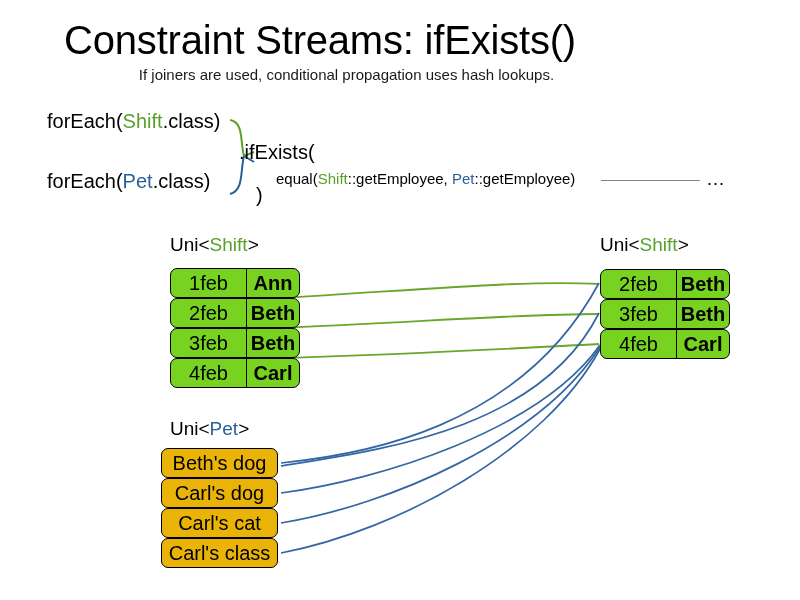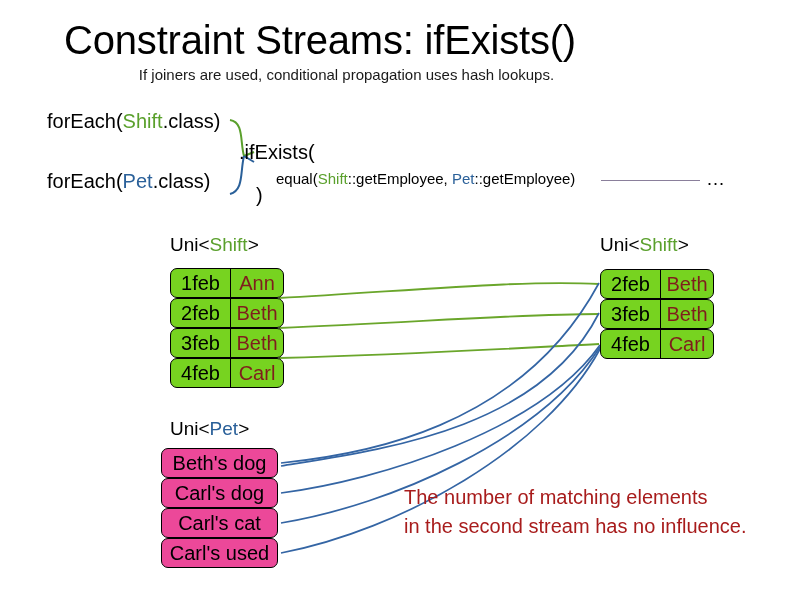--- a/index.html
+++ b/index.html
@@ -96,38 +96,39 @@
     box-sizing: border-box;
     border: 1.6px solid #000000;
     border-radius: 7px;
     height: 30px;
     margin-bottom: 0px;
   }
   .row.shift {
     background: #77d320;
   }
   .row.pet {
-    background: #ec4899;
+    background: #eab308;
   }
   .cell {
     display: flex;
     align-items: center;
     justify-content: center;
     box-sizing: border-box;
     font-size: 20px;
     line-height: 1;
   }
   .cell-date {
-    width: 60px;
+    width: 76px;
     color: #000000;
     border-right: 1.6px solid #000000;
   }
   .cell-name {
     width: 52px;
-    color: #7f1d1d;
+    color: #000000;
+    font-weight: bold;
   }
   .cell-pet {
     width: 115px;
     color: #000000;
   }
 
   .stream-left-shift  { left: 170px; top: 268px; }
   .stream-right-shift { left: 600px; top: 269px; }
   .stream-left-pet    { left: 161px; top: 448px; }
 
@@ -239,22 +240,18 @@
     <div class="row pet">
       <div class="cell cell-pet">Beth's dog</div>
     </div>
     <div class="row pet">
       <div class="cell cell-pet">Carl's dog</div>
     </div>
     <div class="row pet">
       <div class="cell cell-pet">Carl's cat</div>
     </div>
     <div class="row pet">
-      <div class="cell cell-pet">Carl's used</div>
+      <div class="cell cell-pet">Carl's class</div>
     </div>
   </div>
 
-  <div class="annotation">
-    <div>The number of matching elements</div>
-    <div>in the second stream has no influence.</div>
-  </div>
 
 </div>
 
 </body></html>

